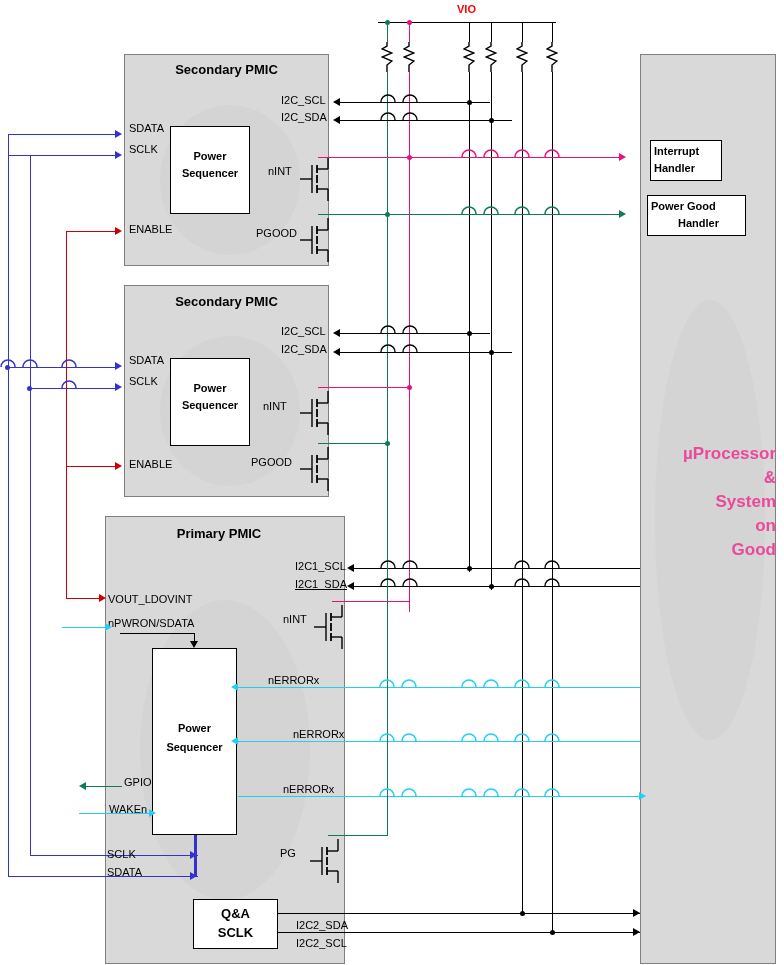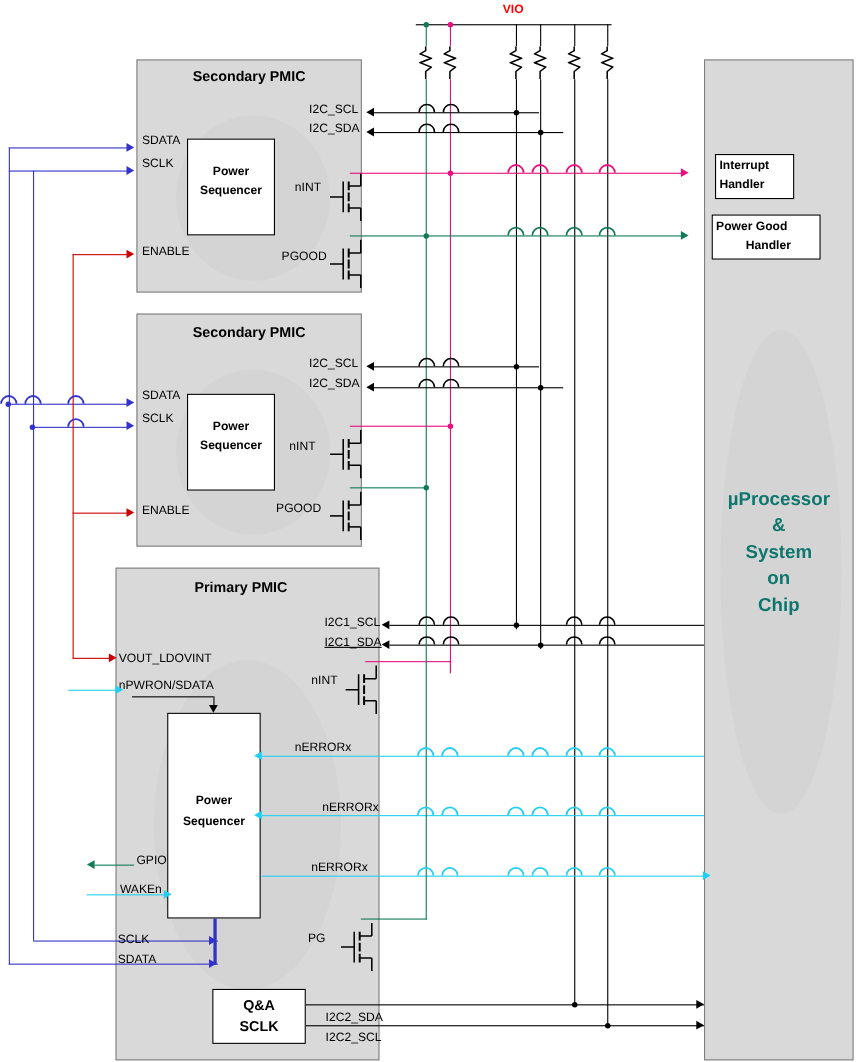--- a/index.html
+++ b/index.html
@@ -3,21 +3,21 @@
 <meta charset="utf-8">
 <style>
   html,body{margin:0;padding:0;background:#ffffff;}
   body{font-family:"Liberation Sans",sans-serif;}
   #root{position:relative;width:784px;height:965px;overflow:hidden;background:#fff;}
   .blk{position:absolute;background:#d9d9d9;border:1px solid #808080;box-sizing:border-box;}
   .whitebox{position:absolute;background:#ffffff;border:1px solid #000000;box-sizing:border-box;}
   .lbl{position:absolute;font-size:11px;color:#000;white-space:nowrap;}
   .lbl-b{font-weight:bold;}
   .ttl{position:absolute;font-size:13px;font-weight:bold;color:#000;text-align:center;white-space:nowrap;}
-  .big{position:absolute;font-size:17px;font-weight:bold;color:#0f766e;text-align:center;line-height:24px;}
+  .big{position:absolute;font-size:17px;font-weight:bold;color:#ec4899;text-align:right;line-height:24px;}
   .ln{position:absolute;}
   .h{height:0;border-top-width:1.6px;border-top-style:solid;}
   .v{width:0;border-left-width:1.6px;border-left-style:solid;}
   .k{border-color:#000000;}
   .blue{border-color:#3333cc;}
   .red{border-color:#cc0000;}
   .pink{border-color:#e8107e;}
   .green{border-color:#0f7a55;}
   .cyan{border-color:#22cff2;}
   .arrow{position:absolute;width:0;height:0;border-style:solid;}
@@ -60,21 +60,21 @@
   <div class="lbl lbl-b" style="left:193px;top:906px;width:85px;text-align:center;font-size:13px;">Q&amp;A</div>
   <div class="lbl lbl-b" style="left:193px;top:925px;width:85px;text-align:center;font-size:13px;">SCLK</div>
 
   <div class="blk" style="left:640px;top:54px;width:136px;height:910px;"></div>
   <div class="ellipse" style="left:655px;top:300px;width:110px;height:440px;opacity:.45;"></div>
   <div class="big" style="left:640px;top:442px;width:136px;">
     <span>µProcessor</span><br>
     <span>&amp;</span><br>
     <span>System</span><br>
     <span>on</span><br>
-    <span>Chip</span>
+    <span>Good</span>
   </div>
 
   <div class="whitebox" style="left:650px;top:140px;width:72px;height:41px;"></div>
   <div class="lbl lbl-b" style="left:654px;top:145px;width:70px;">Interrupt</div>
   <div class="lbl lbl-b" style="left:654px;top:162px;width:70px;">Handler</div>
 
   <div class="whitebox" style="left:647px;top:195px;width:99px;height:41px;"></div>
   <div class="lbl lbl-b" style="left:651px;top:200px;width:95px;">Power Good</div>
   <div class="lbl lbl-b" style="left:651px;top:217px;width:95px;text-align:center;">Handler</div>
 

